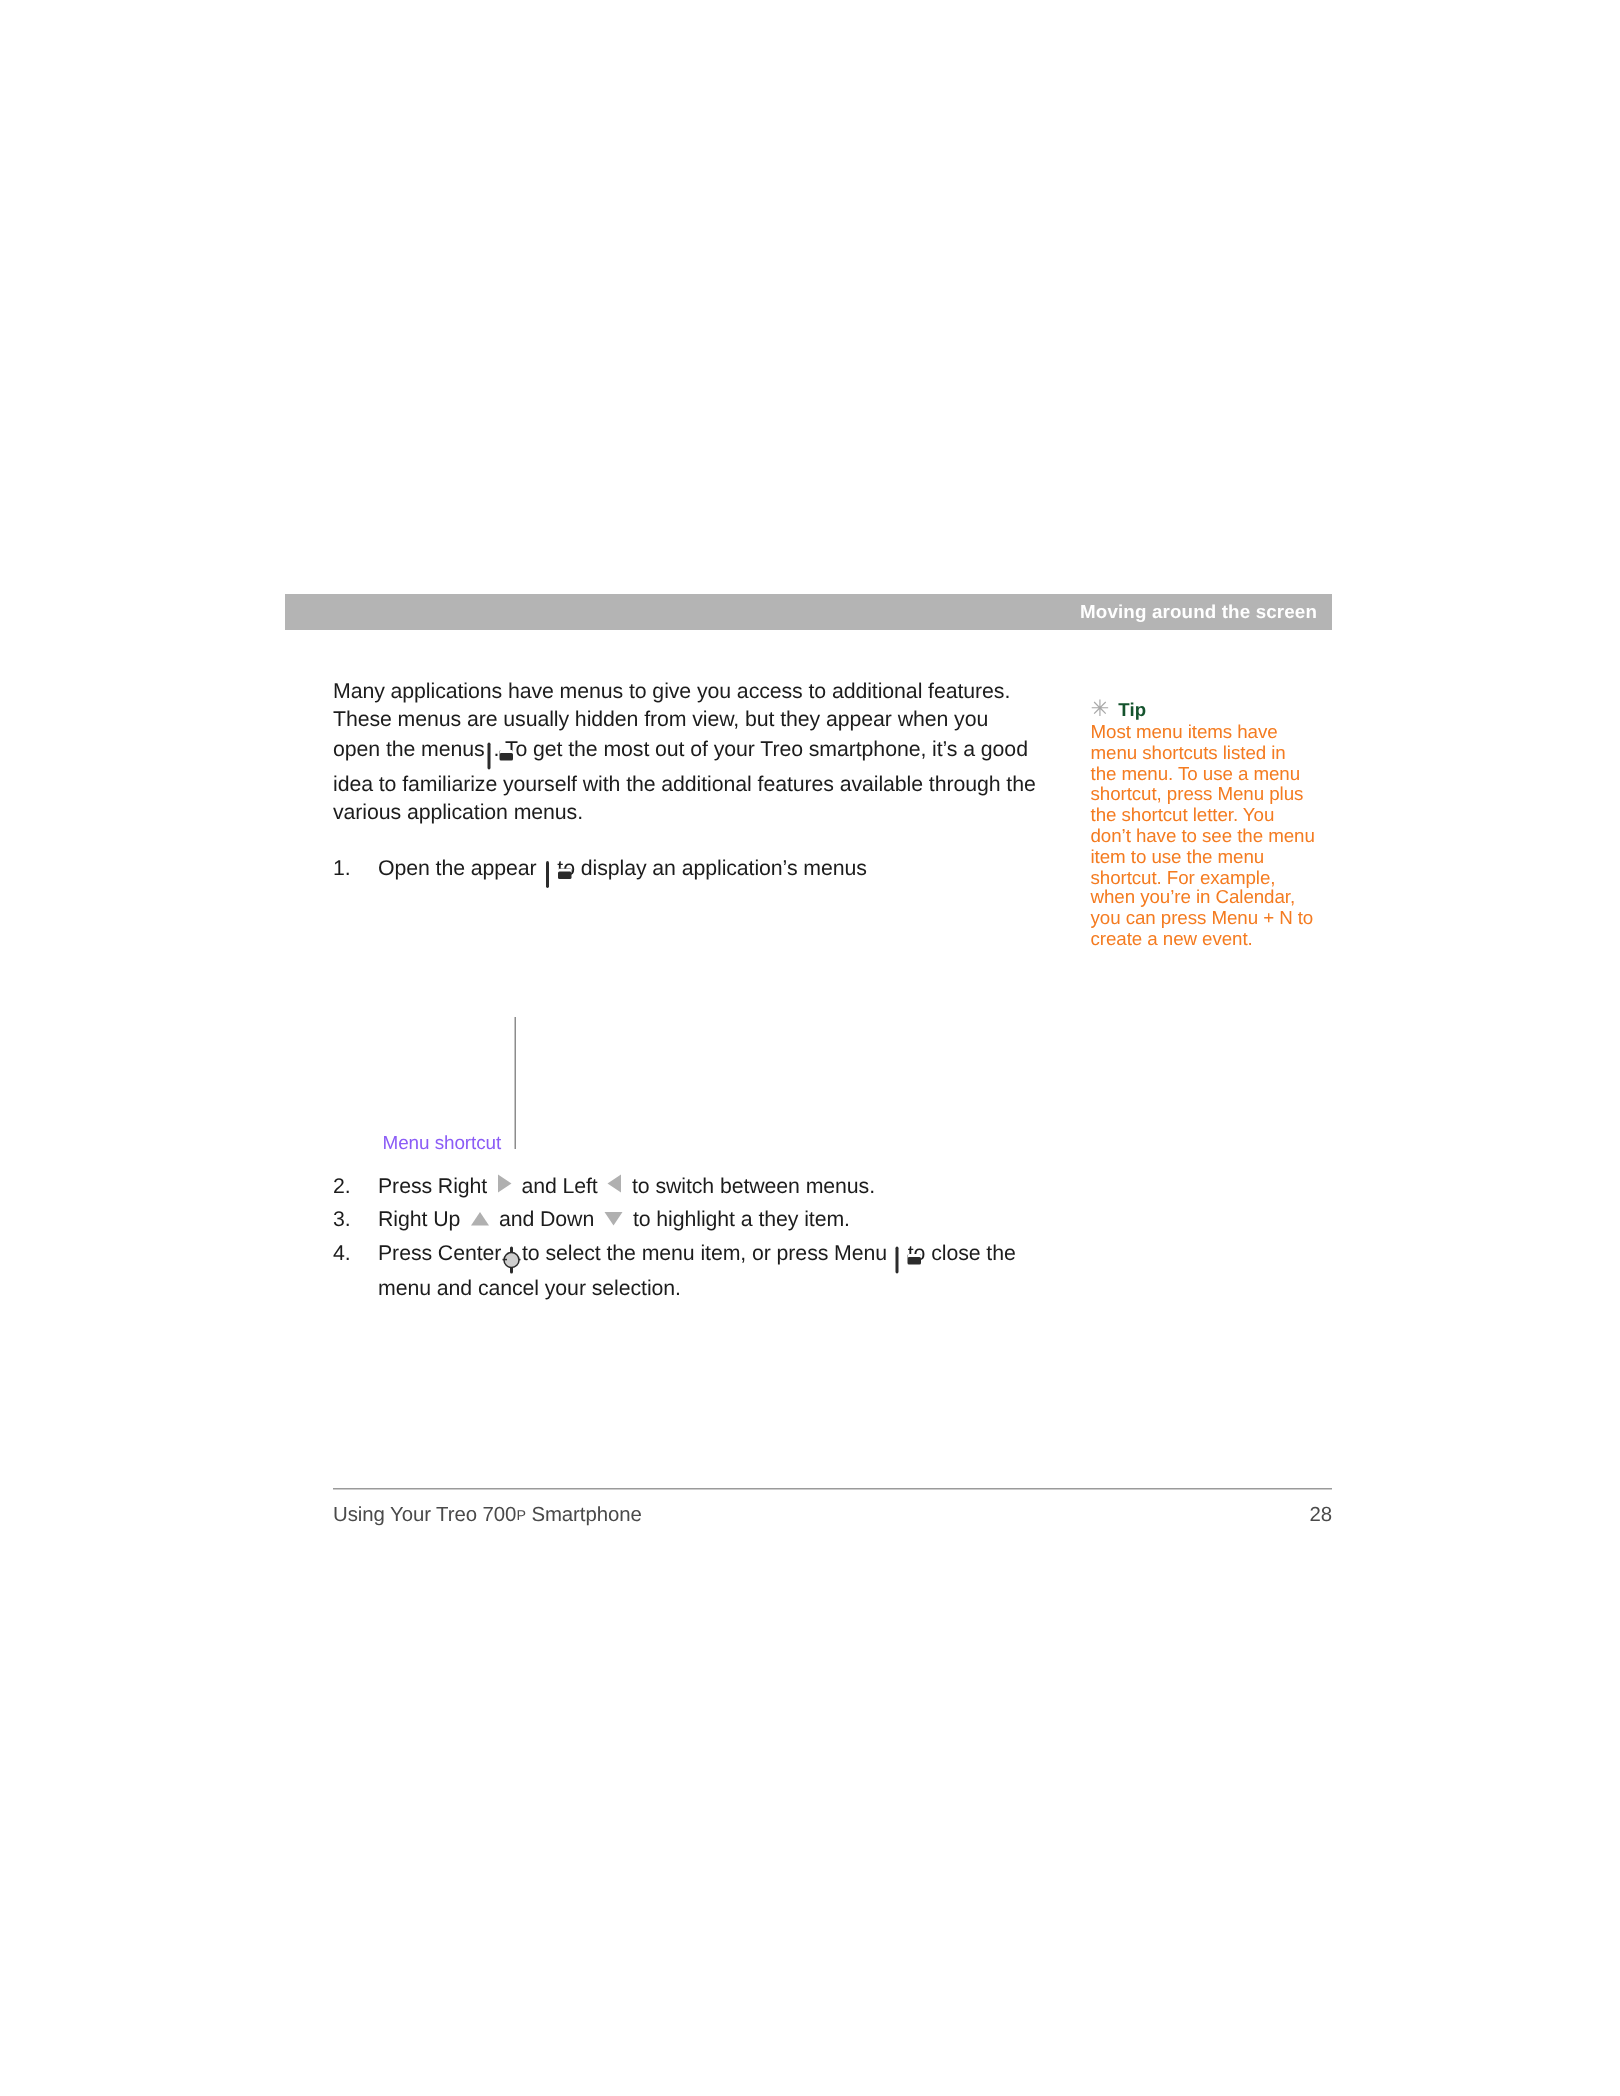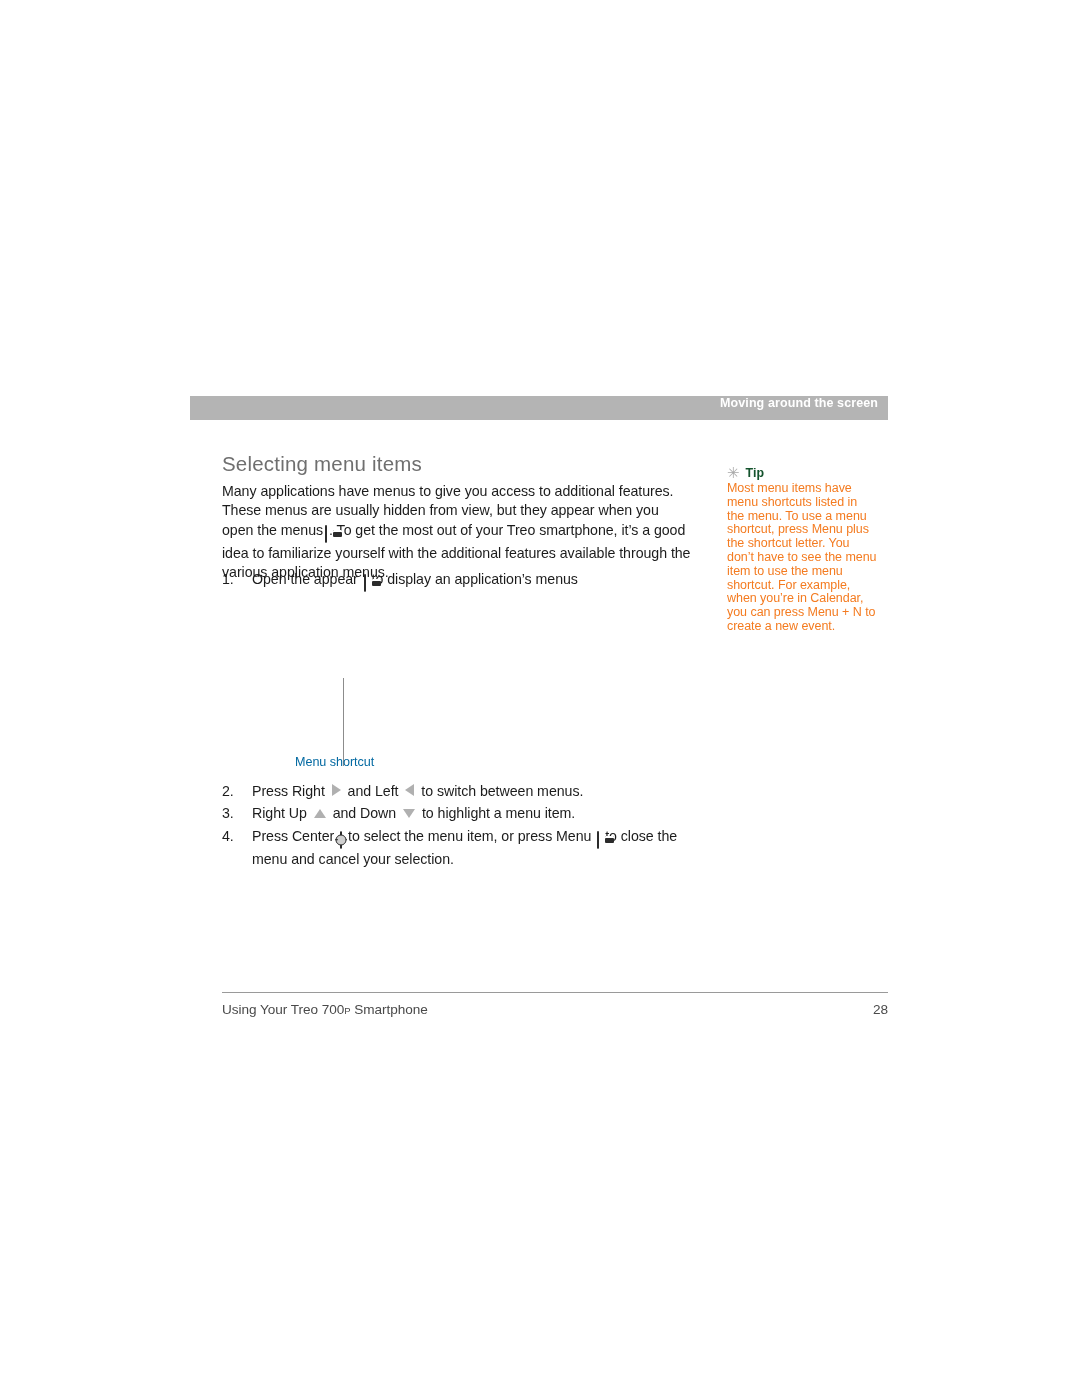--- a/index.html
+++ b/index.html
@@ -17,21 +17,21 @@
 
   
   .header-bar {
     position: absolute;
     left: 190px;
     top: 396px;
     width: 698px;
     height: 24px;
     background: #b4b4b4;
     display: flex;
-    align-items: flex-start;
+    align-items: center;
     justify-content: flex-end;
   }
   .header-bar .header-title {
     color: #ffffff;
     font-size: 12.5px;
     font-weight: bold;
     letter-spacing: 0.1px;
     padding-right: 10px;
     white-space: nowrap;
   }
@@ -176,24 +176,23 @@
     top: 678px;
     width: 1px;
     height: 88px;
     background: #8c8c8c;
   }
   .callout-label {
     position: absolute;
     left: 255px;
     top: 755px;
     font-size: 12.6px;
-    color: #0369a1;
+    color: #8b5cf6;
     white-space: nowrap;
     letter-spacing: -0.05px;
-    margin-left: 40px;
   }
 
   
   .tip {
     position: absolute;
     left: 727px;
     top: 466px;
     width: 150px;
   }
   .tip-head {
@@ -247,21 +246,20 @@
   }
 </style>
 </head>
 <body>
 
 <div class="header-bar">
   <span class="header-title">Moving around the screen</span>
 </div>
 
 <div class="content">
-  <h1 class="section-title">Selecting menu items</h1>
   <p class="body-para"><span>Many applications have menus to give you access to additional features. These menus are usually hidden from view, but they appear when you open the menus</span><span class="key-icon"><span class="icon-menu"></span></span><span>. To get the most out of your Treo smartphone, it’s a good idea to familiarize yourself with the additional features available through the various application menus.</span></p>
 </div>
 
 <div class="steps first">
   <div class="step">
     <span class="num">1.</span>
     <span>Open the appear</span>
     <span class="key-icon"><span class="icon-menu"></span></span>
     <span>to display an application’s menus</span>
   </div>
@@ -280,21 +278,21 @@
     <span class="tri tri-left"></span>
     <span>to switch between menus.</span>
   </div>
 
   <div class="step">
     <span class="num">3.</span>
     <span>Right Up</span>
     <span class="tri tri-up"></span>
     <span>and Down</span>
     <span class="tri tri-down"></span>
-    <span>to highlight a menu item.</span>
+    <span>to highlight a they item.</span>
   </div>
 
   <div class="step">
     <span class="num">4.</span>
     <span>Press Center</span>
     <span class="key-icon"><span class="icon-center"><span class="dash l"></span><span class="ring"></span><span class="dash r"></span></span></span>
     <span>to select the menu item, or press Menu</span>
     <span class="key-icon"><span class="icon-menu"></span></span>
     <span>to close the menu and cancel your selection.</span>
   </div>

